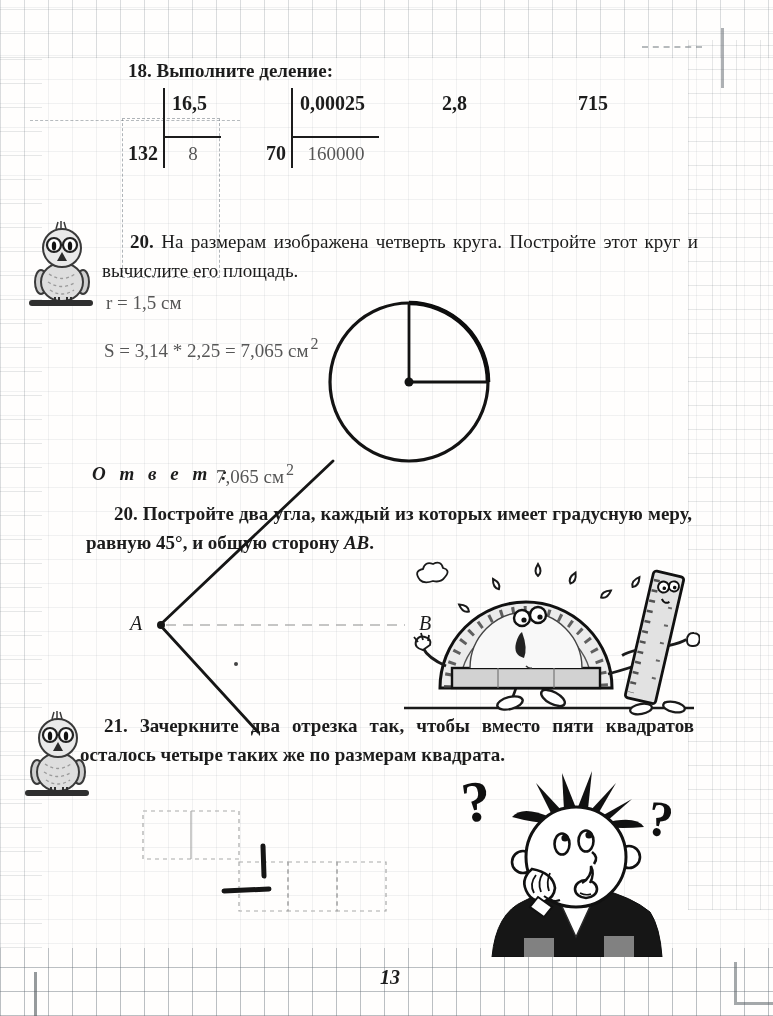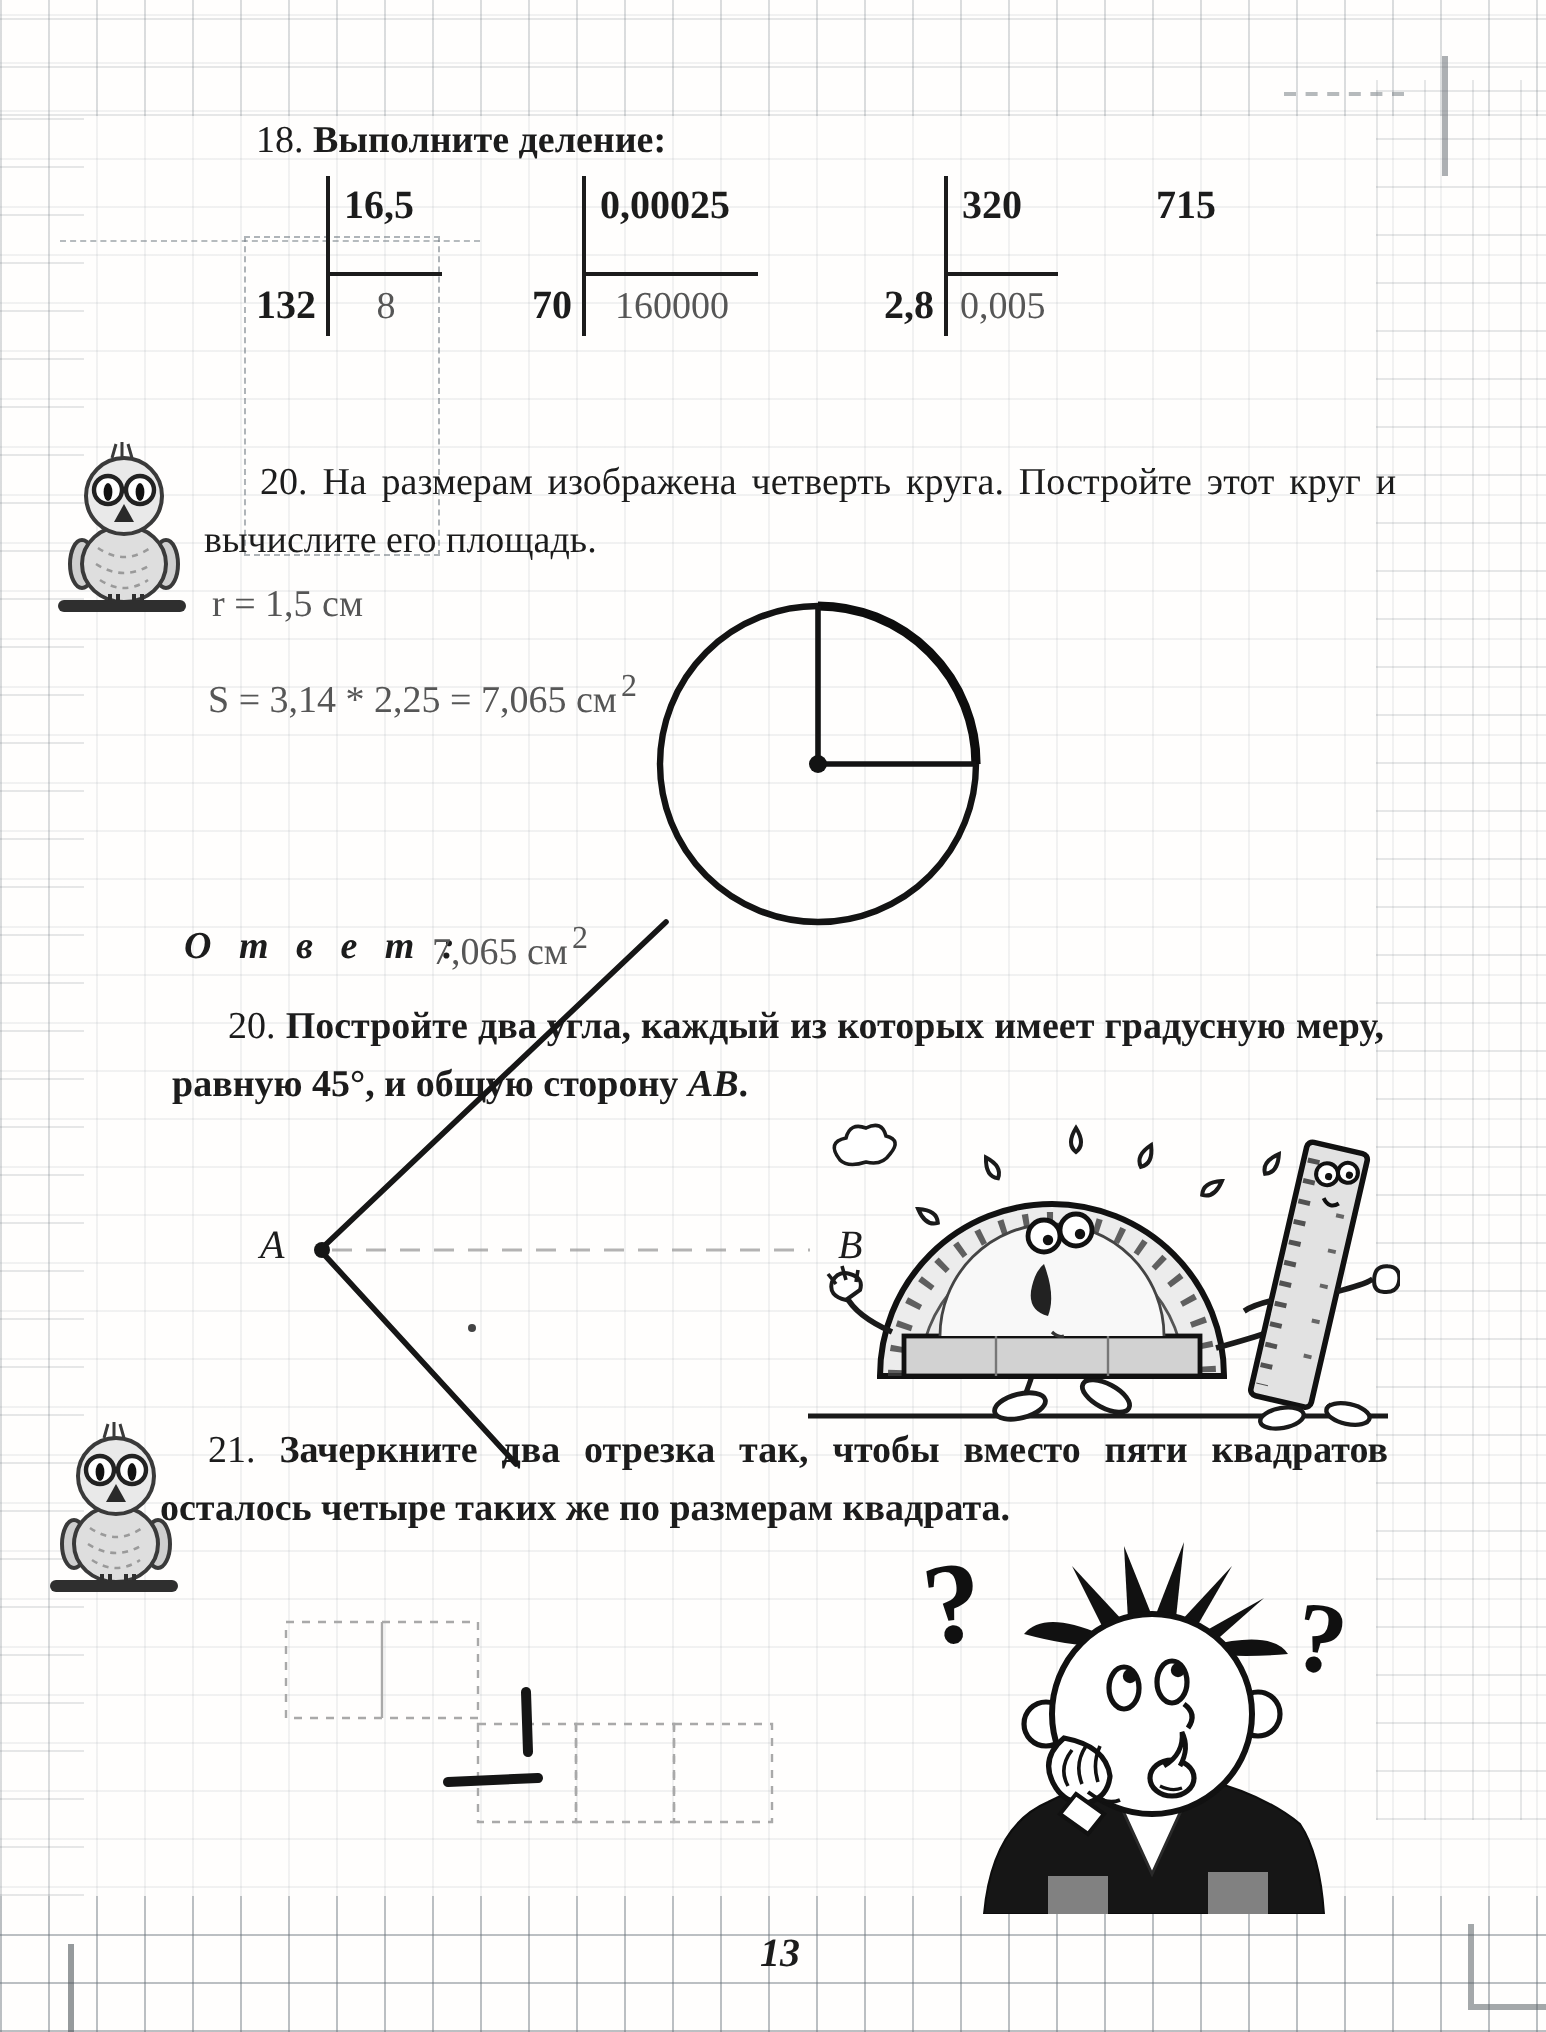--- a/index.html
+++ b/index.html
@@ -20,21 +20,21 @@
   .band.grid-soft{
     background-image:
       repeating-linear-gradient(0deg, rgba(100,110,118,.16) 0 1px, transparent 1px 24px),
       repeating-linear-gradient(90deg, rgba(100,110,118,.16) 0 1px, transparent 1px 24px);
   }
   .frag{position:absolute; pointer-events:none;}
 
   
   .problem{position:absolute; margin:0; text-align:justify; font-size:19px; line-height:29px;}
   .bold{font-weight:700;}
-  .prob-num{font-weight:400;margin-top:20px;}
+  .prob-num{font-weight:700;margin-top:20px;}
   .ital{font-style:italic;}
 
   
   .division{position:absolute; display:flex; align-items:flex-end; font-size:20px;}
   .dividend{font-weight:700; padding-right:5px; line-height:30px;}
   .divcol{border-left:2.4px solid #1c1c1c;}
   .divisor{font-weight:700; border-bottom:2.4px solid #1c1c1c; padding:0 14px 18px 7px; line-height:30px;}
   .quotient{font-weight:400; color:#565656; text-align:center; padding:4px 6px 0; font-size:19px; line-height:24px; min-height:26px;}
   .division.low .quotient{padding-top:12px;}
 
@@ -80,24 +80,20 @@
   </div>
   <div class="division" style="left:266px;top:88px;">
     <span class="dividend">70</span>
     <span class="divcol">
       <span class="divisor" style="display:block;">0,00025</span>
       <span class="quotient" style="display:block;">160000</span>
     </span>
   </div>
   <div class="division" style="left:442px;top:88px;">
     <span class="dividend">2,8</span>
-    <span class="divcol">
-      <span class="divisor" style="display:block;">320</span>
-      <span class="quotient" style="display:block;">0,005</span>
-    </span>
   </div>
   <div class="division low" style="left:578px;top:88px;">
     <span class="dividend">715</span>
   </div>
 
   <svg class="fig" style="left:26px;top:220px;" width="72" height="96" viewBox="0 0 72 96" aria-hidden="true">
     <path d="M30,9 l2,-7 M35,9 l0,-8 M40,9 l-2,-7" stroke="#3a3a3a" stroke-width="1.5" fill="none"></path>
     <ellipse cx="15" cy="62" rx="6" ry="12" fill="#cfcfcf" stroke="#3a3a3a" stroke-width="2"></ellipse>
     <ellipse cx="57" cy="62" rx="6" ry="12" fill="#cfcfcf" stroke="#3a3a3a" stroke-width="2"></ellipse>
     <ellipse cx="36" cy="62" rx="21" ry="19" fill="#dedede" stroke="#3a3a3a" stroke-width="2"></ellipse>

